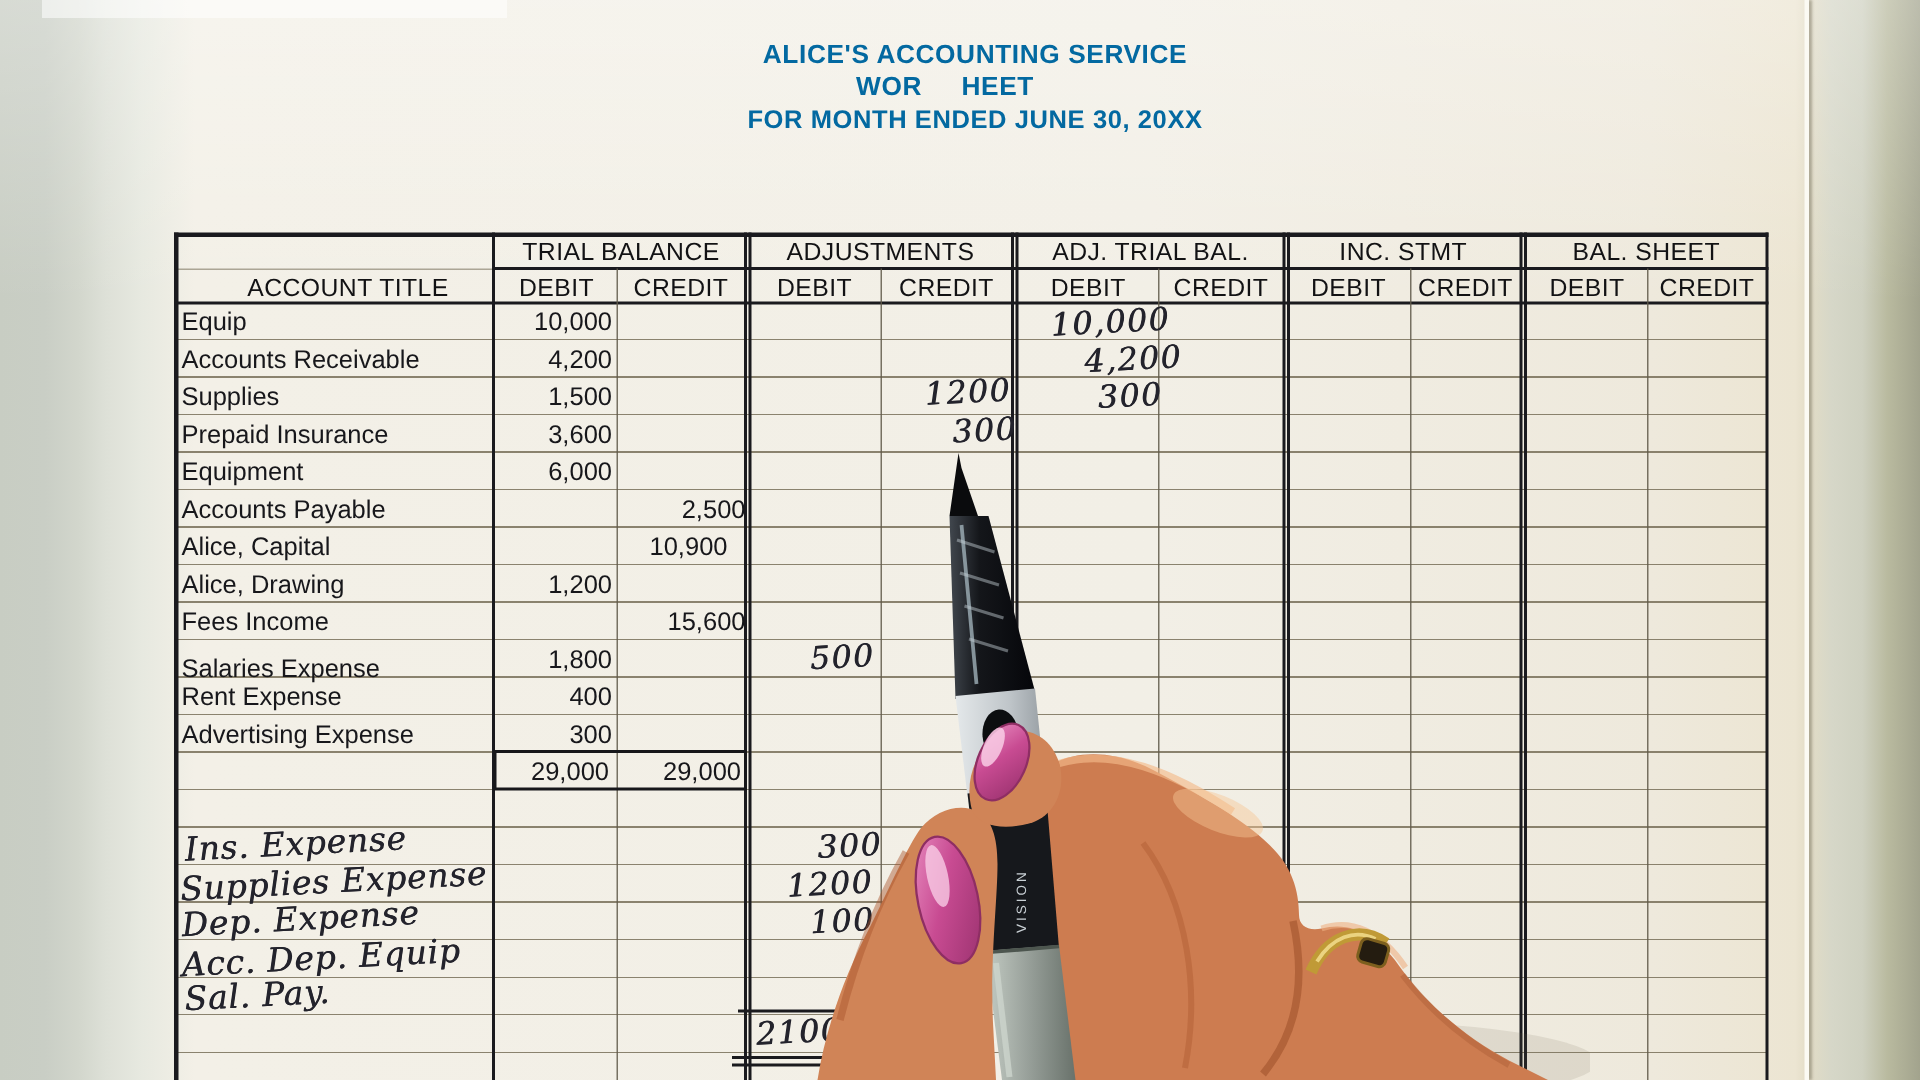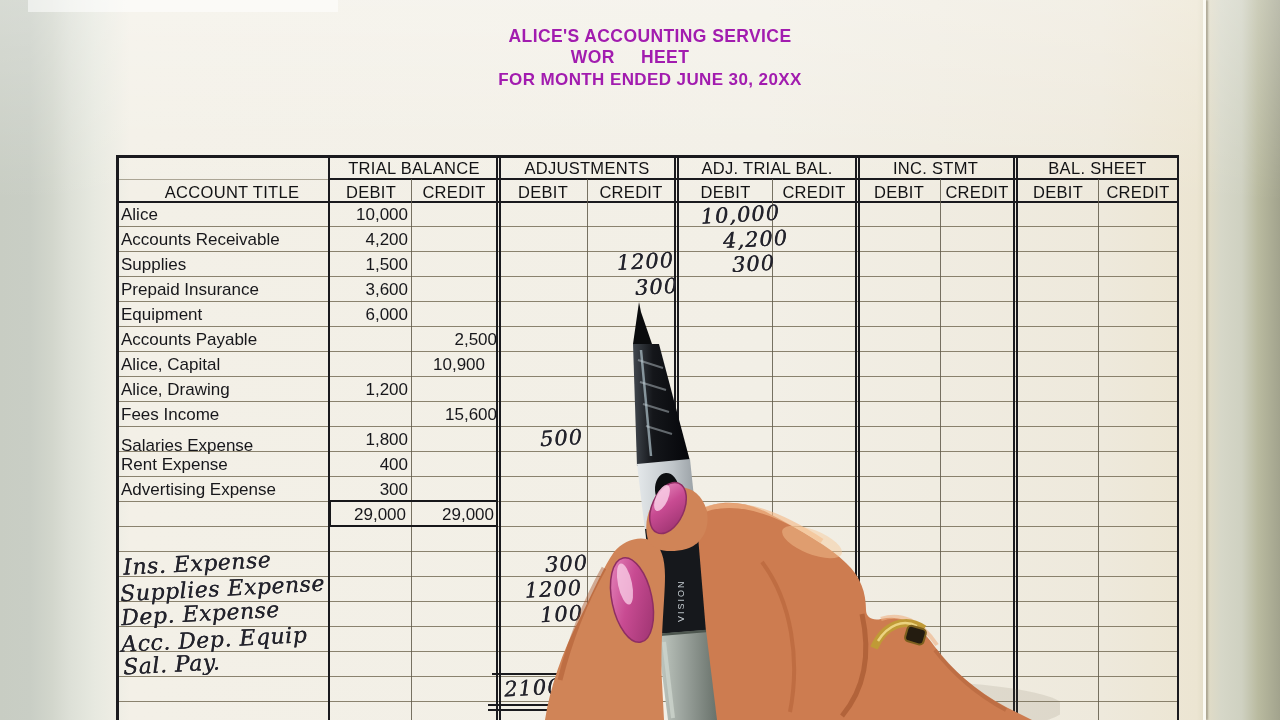--- a/index.html
+++ b/index.html
@@ -11,21 +11,21 @@
       linear-gradient(to right,
         #c8cdc3 0px,#c9cec5 30px,#d2d6cc 52px,#dde0d7 70px,#e7e9e0 95px,
         #f3f0e7 130px,#f2efe6 60%, #eee9dc 86%, #ece5d2 93.5%,
         #e2dcc6 94.2%, #d6d7c8 95.4%, #cfd1c1 97%, #b9ba9f 98.3%, #a2a38d 100%);
   }
   .abs{position:absolute;}
   
   .cell{position:absolute;font:17px/25px "Liberation Sans",sans-serif;color:#17171b;}
   .num{text-align:right;}
   .hdr{position:absolute;font:16.5px/24px "Liberation Sans",sans-serif;color:#121214;text-align:center;letter-spacing:.3px;}
-  .title{position:absolute;font-weight:bold;color:#a21caf;text-align:center;letter-spacing:.4px;
+  .title{position:absolute;font-weight:bold;color:#0369a1;text-align:center;letter-spacing:.4px;
          font-family:"Liberation Sans",sans-serif;}
   
   .hline{position:absolute;background:#1a1a1e;}
   .vthin{position:absolute;width:1px;background:rgba(96,90,74,.85);}
   .vheavy{position:absolute;width:2px;background:#1a1a1e;}
   .vdouble{position:absolute;width:5px;border-left:2px solid #1a1a1e;border-right:2px solid #1a1a1e;box-sizing:border-box;}
   
   .hw{position:absolute;font-family:"DejaVu Serif",serif;font-style:italic;color:#23232c;
       transform:rotate(-3deg);white-space:nowrap;}
   .hwnum{font-size:21px;line-height:25px;letter-spacing:1px;text-shadow:.4px 0 #23232c;}
@@ -79,21 +79,21 @@
 <div class="hdr" style="left:773px;top:180px;width:82px;">CREDIT</div>
 
 <div class="hdr" style="left:858px;top:156px;width:155px;">INC. STMT</div>
 <div class="hdr" style="left:858px;top:180px;width:82px;">DEBIT</div>
 <div class="hdr" style="left:941px;top:180px;width:72px;">CREDIT</div>
 
 <div class="hdr" style="left:1018px;top:156px;width:159px;">BAL. SHEET</div>
 <div class="hdr" style="left:1018px;top:180px;width:80px;">DEBIT</div>
 <div class="hdr" style="left:1099px;top:180px;width:78px;">CREDIT</div>
 
-<div class="cell" style="left:121px;top:202px;width:205px;">Alice</div>
+<div class="cell" style="left:121px;top:202px;width:205px;">Equip</div>
 <div class="cell num" style="left:332px;top:202px;width:76px;">10,000</div>
 <div class="cell" style="left:121px;top:227px;width:205px;">Accounts Receivable</div>
 <div class="cell num" style="left:332px;top:227px;width:76px;">4,200</div>
 <div class="cell" style="left:121px;top:252px;width:205px;">Supplies</div>
 <div class="cell num" style="left:332px;top:252px;width:76px;">1,500</div>
 <div class="cell" style="left:121px;top:277px;width:205px;">Prepaid Insurance</div>
 <div class="cell num" style="left:332px;top:277px;width:76px;">3,600</div>
 <div class="cell" style="left:121px;top:302px;width:205px;">Equipment</div>
 <div class="cell num" style="left:332px;top:302px;width:76px;">6,000</div>
 <div class="cell" style="left:121px;top:327px;width:205px;">Accounts Payable</div>

